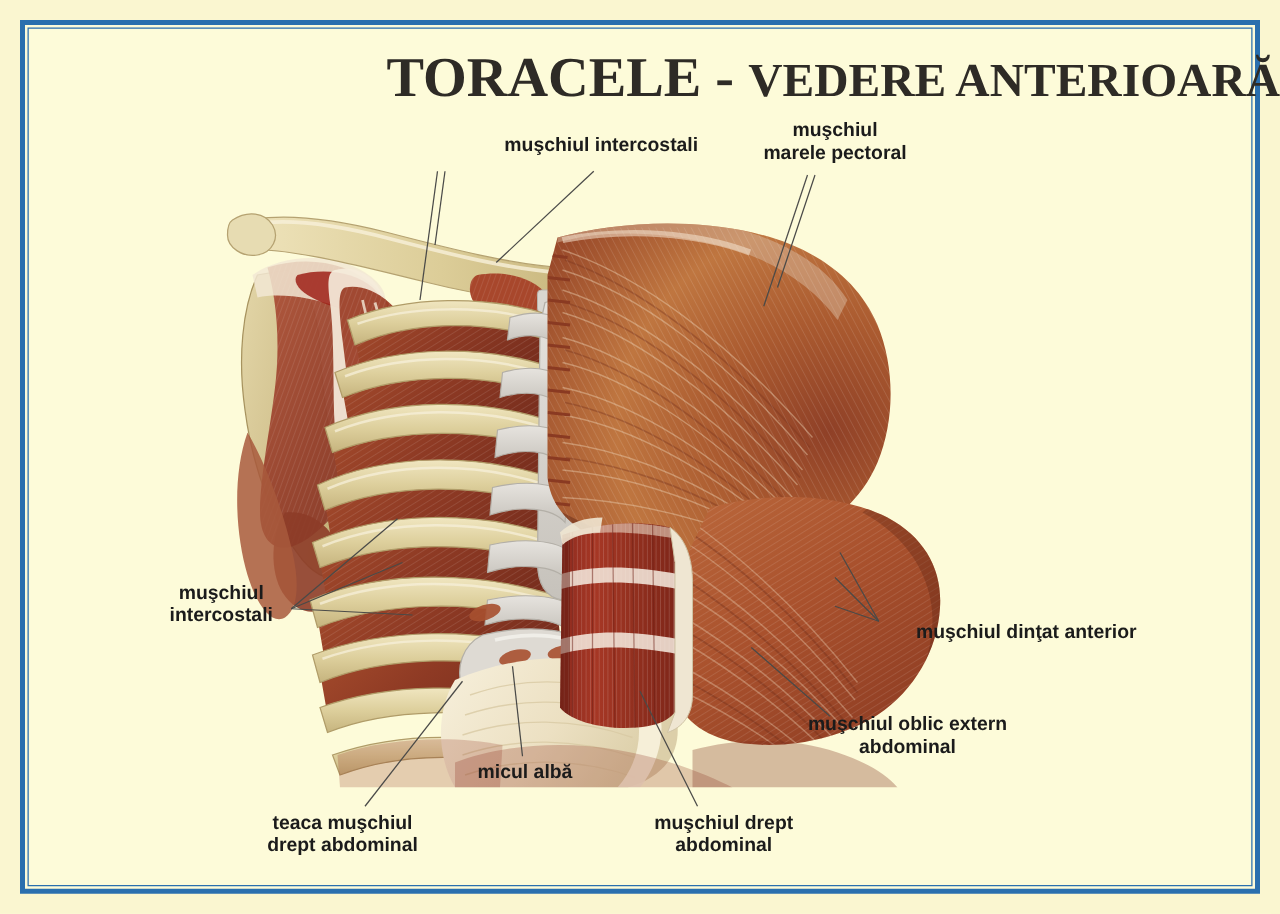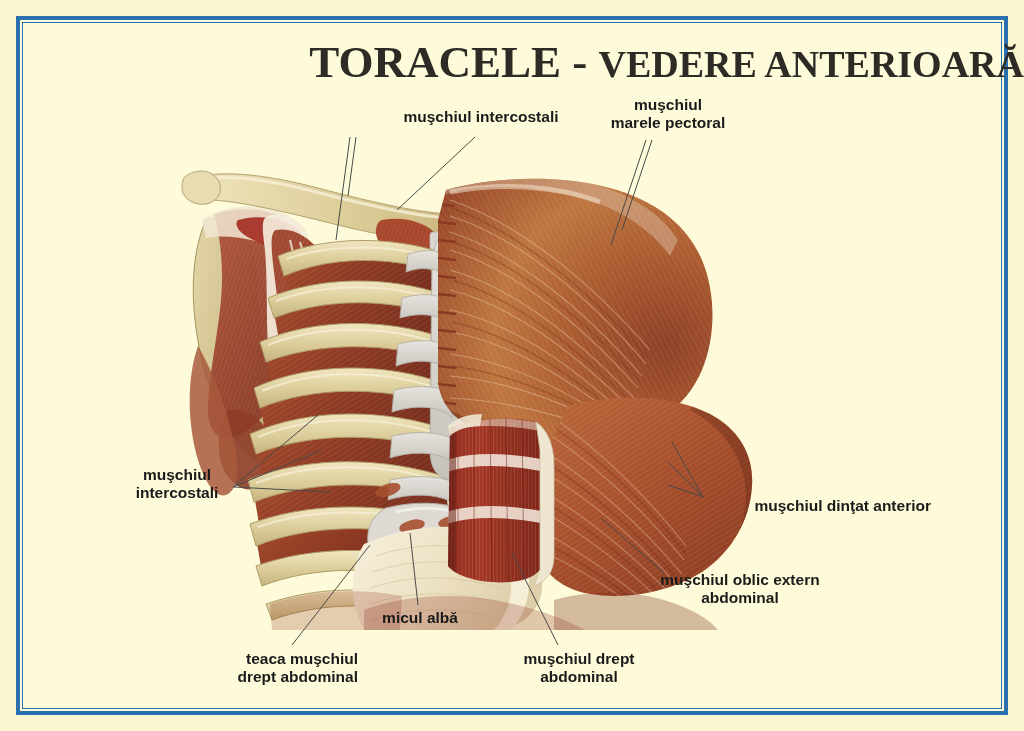--- a/index.html
+++ b/index.html
@@ -41,21 +41,21 @@
   .label{
     position:absolute;
     font-family:"Liberation Sans",sans-serif;
     font-weight:bold;
     font-size:15.5px;
     color:#1b1b1b;
     line-height:18px;
     white-space:pre-line;
   }
   .label.center{text-align:center;}
-  .label.left{text-align:right;}
+  .label.left{text-align:center;}
 
   svg.leaders{position:absolute;left:0;top:0;width:1024px;height:731px;pointer-events:none;}
   svg.leaders line{stroke:#4a4a48;stroke-width:1;}
 
   
   .art{position:absolute;left:150px;top:160px;width:620px;height:470px;}
   .art svg{display:block;}
 </style>
 </head>
 <body>
@@ -485,24 +485,24 @@
   <div class="label center" style="left:382px;top:108px;width:198px;">muşchiul intercostali</div>
 
   <div class="label center" style="left:594px;top:96px;width:148px;">muşchiul
 marele pectoral</div>
 
   <div class="label center" style="left:118px;top:466px;width:118px;">muşchiul
 intercostali</div>
 
   <div class="label left" style="left:711px;top:497px;width:220px;">muşchiul dinţat anterior</div>
 
-  <div class="label center" style="left:646px;top:571px;width:188px;">muşchiul oblic extern
+  <div class="label center" style="left:632px;top:571px;width:188px;">muşchiul oblic extern
 abdominal</div>
 
   <div class="label center" style="left:378px;top:609px;width:84px;">micul albă</div>
 
-  <div class="label center" style="left:220px;top:650px;width:138px;text-align:right;">teaca muşchiul
+  <div class="label center" style="left:205px;top:650px;width:138px;">teaca muşchiul
 drept abdominal</div>
 
   <div class="label center" style="left:512px;top:650px;width:134px;">muşchiul drept
 abdominal</div>
 
 </div>
 
 </body></html>

